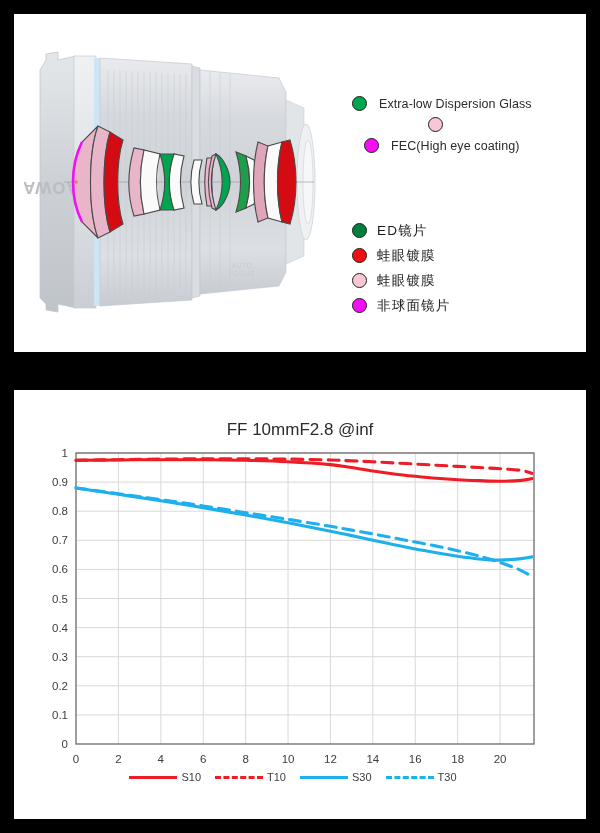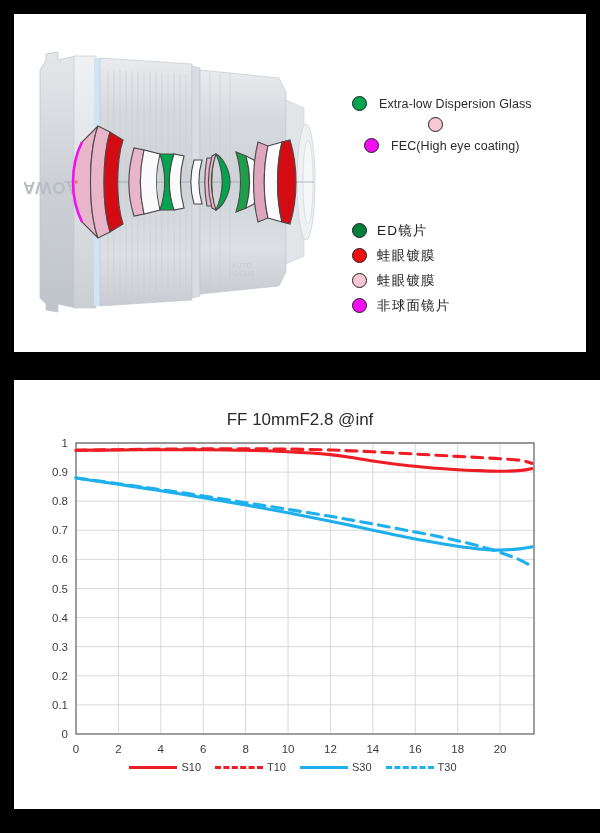--- a/index.html
+++ b/index.html
@@ -22,24 +22,23 @@
     overflow: hidden;
   }
   #panel-lens {
     left: 14px;
     top: 14px;
     width: 572px;
     height: 338px;
   }
   #panel-chart {
     left: 14px;
-    top: 380px;
+    top: 390px;
     width: 572px;
     height: 429px;
-    padding-left: 14px;
   }
 
   
   .lens-figure {
     position: absolute;
     left: 10px;
     top: 12px;
     width: 320px;
     height: 312px;
   }

